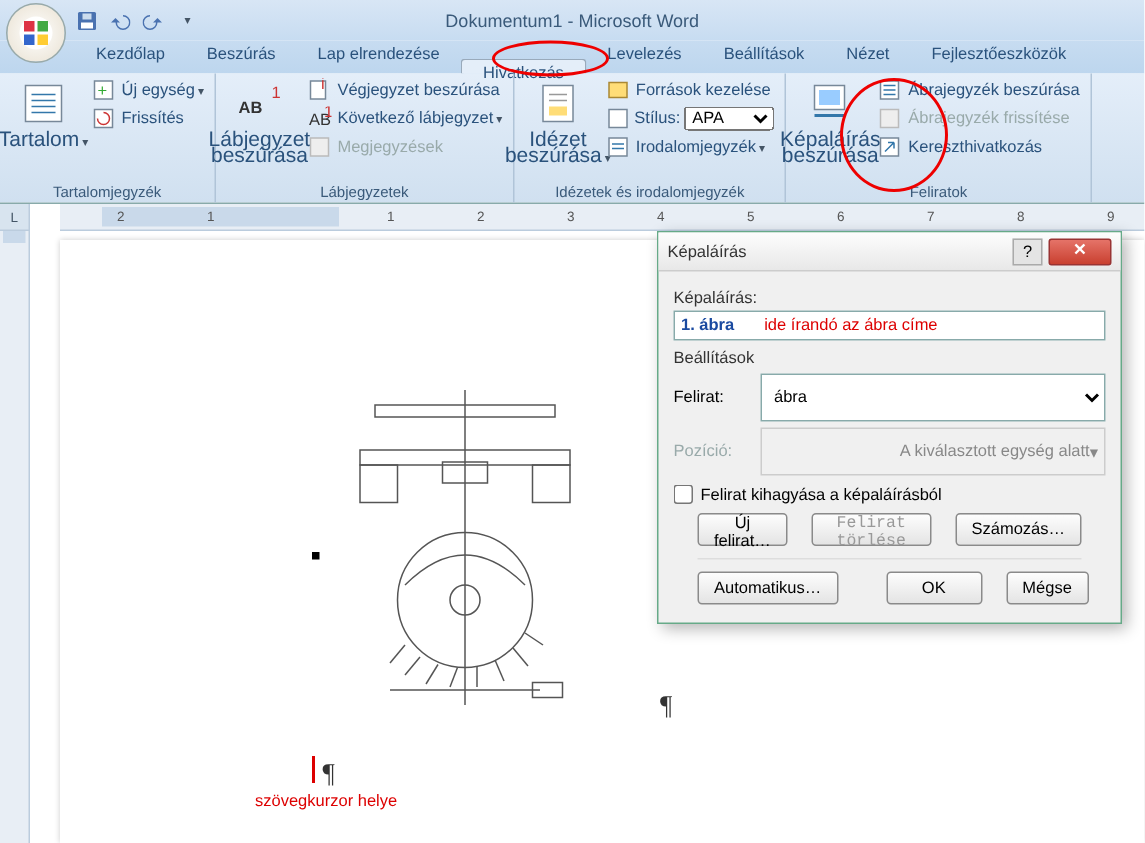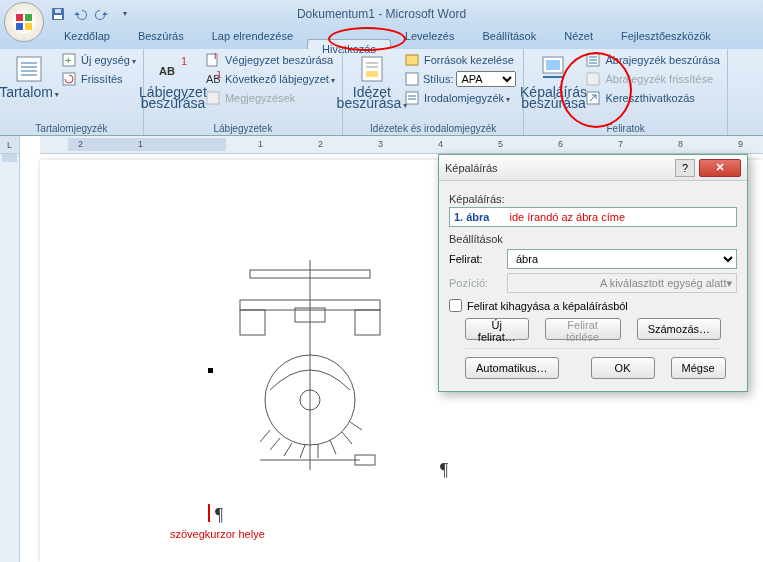--- a/index.html
+++ b/index.html
@@ -62,26 +62,26 @@
 .dlg-title-text { flex: 1; color: #333; }
 .dlg-help { width: 20px; height: 18px; background: #e4e4e4; border: 1px solid #aaa; text-align: center; line-height: 16px; margin-right: 4px; cursor: pointer; }
 .dlg-close { width: 42px; height: 18px; background: linear-gradient(#e57368,#c94030); border: 1px solid #933; border-radius: 2px; color: #fff; text-align: center; line-height: 15px; cursor: pointer; font-weight: bold; }
 .dlg-body { padding: 8px 10px; }
 .dlg-body label { display: block; margin: 4px 0 2px; color: #333; }
 .caption-input { width: 100%; height: 20px; border: 1px solid #8aa; padding: 1px 4px; background: #fff; display: flex; align-items: center; gap: 20px; }
 .caption-input .auto { color: #1a4aa0; font-weight: bold; }
 .caption-input .usr { color: #d00; }
 .row { display: flex; align-items: center; gap: 8px; margin: 4px 0; }
 .row .lab { width: 50px; }
-.row select, .row .fake-select { flex: 1; height: 20px; border: 1px solid #8aa; background: #fff; padding: 0 4px; font-size: 11px; }
+.row select, .row .fake-select { flex: 1; height: 32px; border: 1px solid #8aa; background: #fff; padding: 0 4px; font-size: 11px; }
 .fake-select.disabled { background: #f0f0f0; color: #888; border-color: #ccc; display:flex; align-items:center; justify-content:flex-end; }
 .chk { display: flex; align-items: center; gap: 5px; margin: 6px 0; }
 .btn-row { display: flex; gap: 16px; margin: 4px 16px; }
 .btn { height: 22px; padding: 0 10px; background: linear-gradient(#fdfdfd,#e4e4e4); border: 1px solid #8a8a8a; border-radius: 3px; cursor: pointer; font-size: 11px; }
-.btn:disabled { color: #999; }
+.btn:disabled { color: #999; font-family: Liberation Mono, monospace; }
 .btn-row.final { justify-content: flex-start; margin-top: 8px; border-top: 1px solid #ddd; padding-top: 8px; }
 .btn-row.final .spacer { flex: 1; }
 
 .drop-arrow::after { content: "▾"; font-size: 8px; margin-left: 2px; color: #456; }
 </style>
 </head>
 <body>
 
 <div class="titlebar">
   <div class="office-btn">

